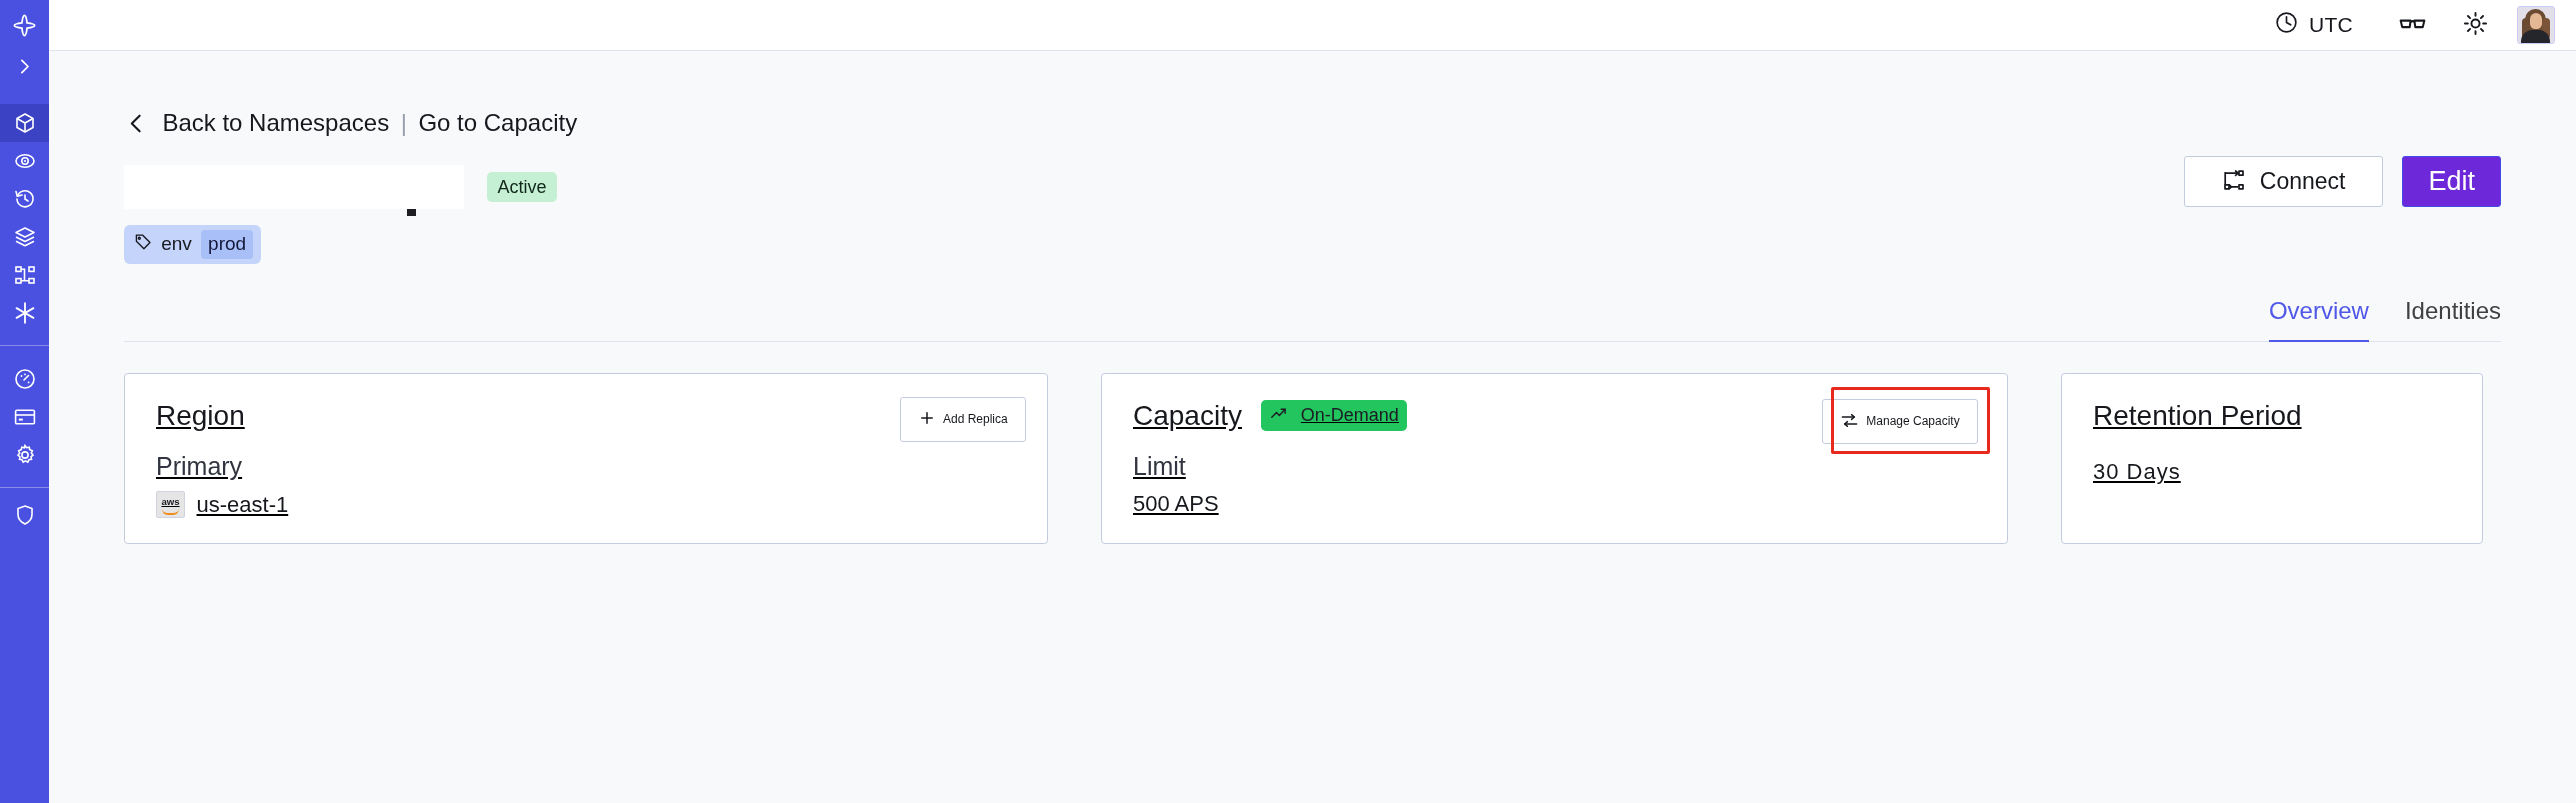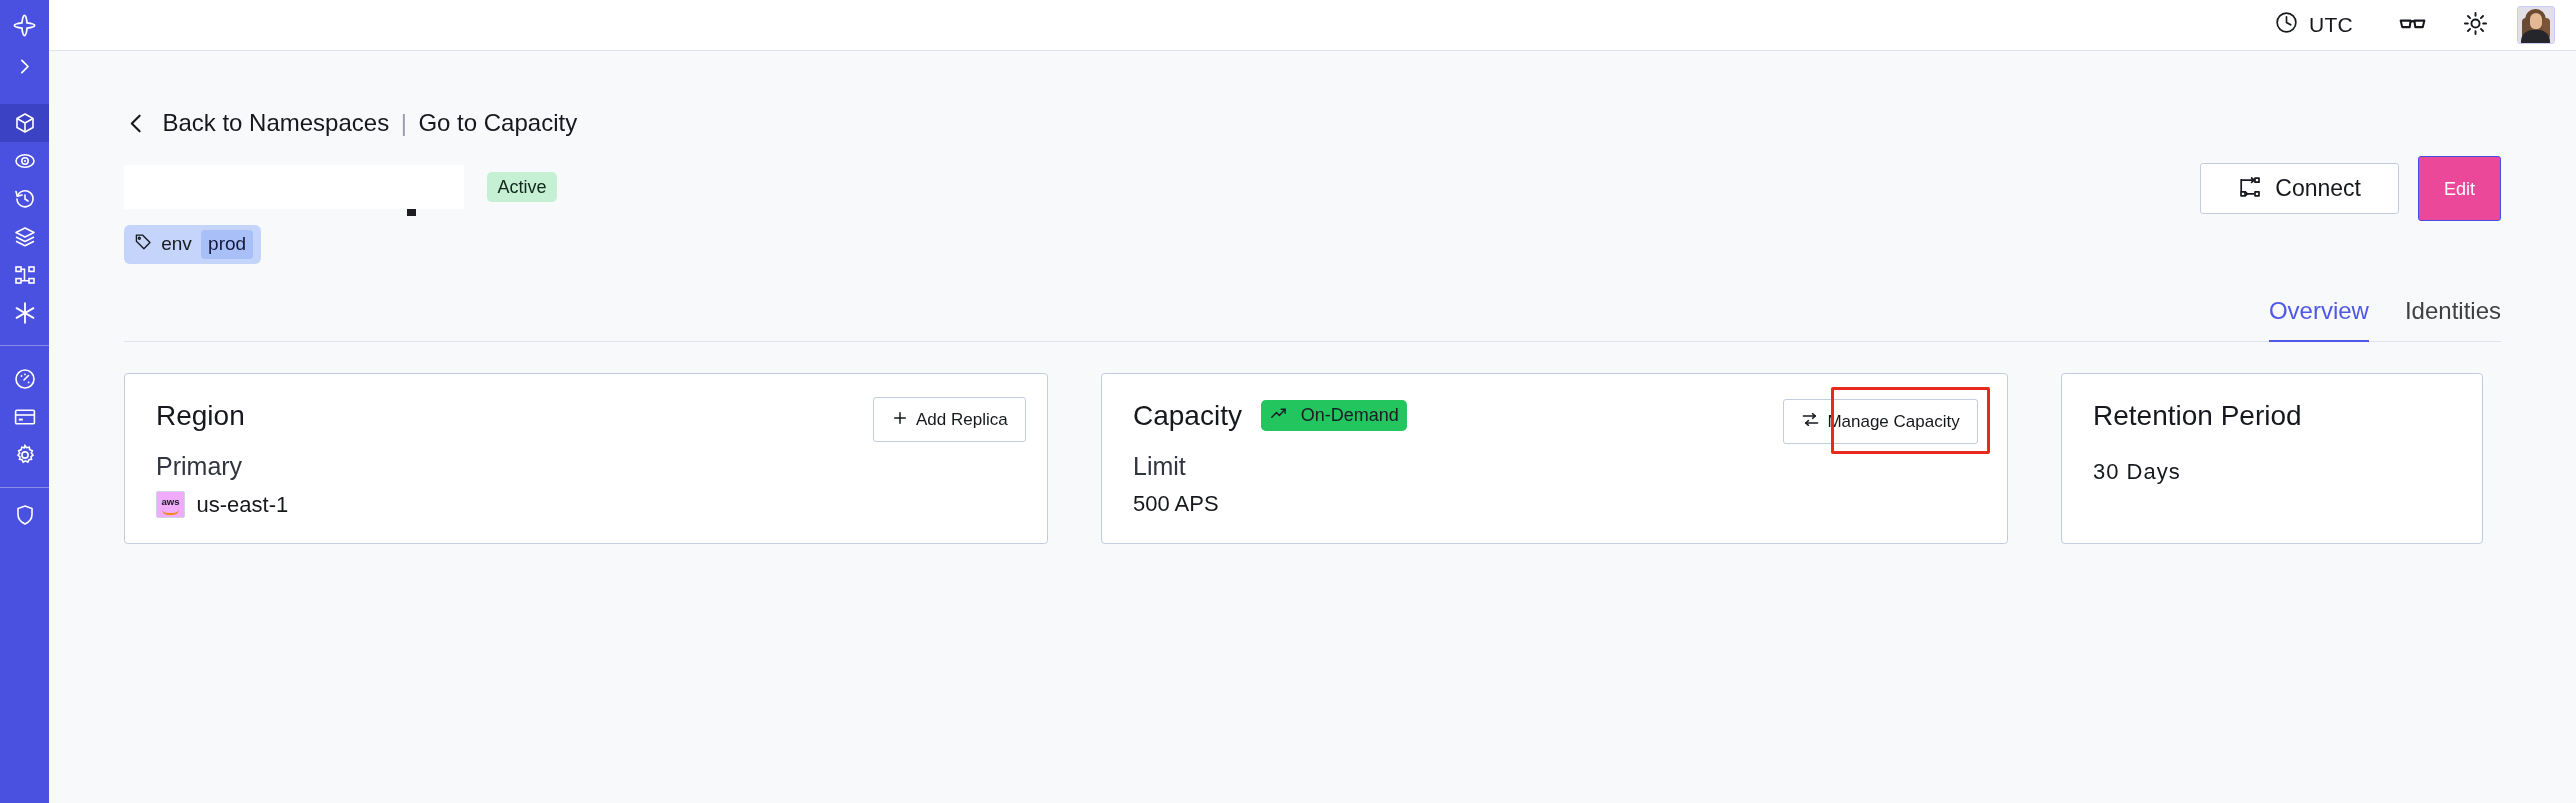--- a/index.html
+++ b/index.html
@@ -123,23 +123,23 @@
   .btn {
     display: inline-flex; align-items: center; justify-content: center;
     gap: 13.4px; cursor: pointer; line-height: 1;
   }
   .btn-connect {
     height: 51px; padding: 0 37px;
     background: #ffffff; border: 1px solid #c3cbdf; border-radius: 2.9px;
     font-size: 23px; color: #16181d;
   }
   .btn-edit {
-    height: 65px; padding: 0 25px;
-    background: #ec4899; border: 1px solid #444ce7; border-radius: 2.9px;
-    font-size: 18px; color: #ffffff;
+    height: 51px; padding: 0 25px;
+    background: #6d28d9; border: 1px solid #444ce7; border-radius: 2.9px;
+    font-size: 27px; color: #ffffff;
   }
 
   .tagrow { margin-top: 15.3px; display: flex; }
   .tag {
     display: inline-flex; align-items: center; gap: 9.6px;
     background: #c4d4fb; border-radius: 5.8px;
     padding: 4.8px 7.7px 4.8px 9.6px; font-size: 19px; color: #16181d;
   }
   .tag-val {
     background: #a8c0f7; border-radius: 3.8px; padding: 2.9px 6.7px 3.8px;
@@ -153,61 +153,61 @@
     justify-content: flex-end;
   }
   .tab {
     font-size: 24px; color: #404040; padding-bottom: 15.3px;
     cursor: pointer; border-bottom: 2.9px solid transparent;
     margin-bottom: -1px;
   }
   .tab.active { color: #5058e8; border-bottom-color: #5058e8; }
 
   .cards {
-    margin-top: 31px; display: flex; gap: 53px; align-items: flex-start;
+    margin-top: 31px; display: flex; gap: 53px; align-items: flex-start; text-decoration: underline;
   }
   .card {
     background: #ffffff; border: 1px solid #c3cbdf; border-radius: 3.8px;
     height: 171px; padding: 26px 29px 0 31px; position: relative;
   }
   .card.region { width: 924px; }
   .card.capacity { width: 907px; }
   .card.retention { width: 422px; }
   .card-head { display: flex; align-items: center; gap: 19px; }
   .card-title { font-size: 28px; color: #16181d; font-weight: 400; }
   .badge-ondemand {
     display: inline-flex; align-items: center; gap: 14px;
     background: #22c55e; color: #1c1c25; border-radius: 4.8px;
     font-size: 18px; padding: 4.8px 8.6px 5.8px; line-height: 1;
   }
   .card-btn {
     position: absolute; right: 29px; top: 25px;
     height: 45px; padding: 0 17.3px;
     background: #ffffff; border: 1px solid #c3cbdf; border-radius: 2.9px;
     display: inline-flex; align-items: center; gap: 7px;
-    font-size: 17px; color: #16181d; cursor: pointer; line-height: 1;
+    font-size: 12px; color: #16181d; cursor: pointer; line-height: 1;
   }
   .card-btn.region-btn { right: 21px; top: 23px; }
   .hilite {
     position: absolute; right: 17.3px; top: 13.4px;
     width: 159px; height: 67px;
     border: 3.8px solid #e8291e; border-radius: 1.9px;
     pointer-events: none;
   }
   .card-label {
     margin-top: 20px; font-size: 25px; color: #32353f;
   }
   .card-value {
     margin-top: 10.5px; font-size: 22px; color: #16181d;
     display: flex; align-items: center; gap: 11.5px;
   }
   .card-value.retn { margin-top: 27px; letter-spacing: 1px; }
   .aws-chip {
     width: 29px; height: 27px; flex: none;
-    border: 1px solid #cfd4e0; border-radius: 1.9px; background: #f0abfc;
+    border: 1px solid #cfd4e0; border-radius: 1.9px; background: #e5e5e5;
     display: flex; flex-direction: column; align-items: center;
     justify-content: center; gap: 1px; padding-top: 1.9px;
   }
   .aws-txt { font-size: 9.6px; font-weight: bold; color: #16181d; line-height: 1; }
   .aws-smile {
     width: 16.3px; height: 5.8px; border-bottom: 2.4px solid #ef8c1c;
     border-radius: 0 0 8.6px 8.6px; margin-top: 1px;
   }
 </style>
 </head>

